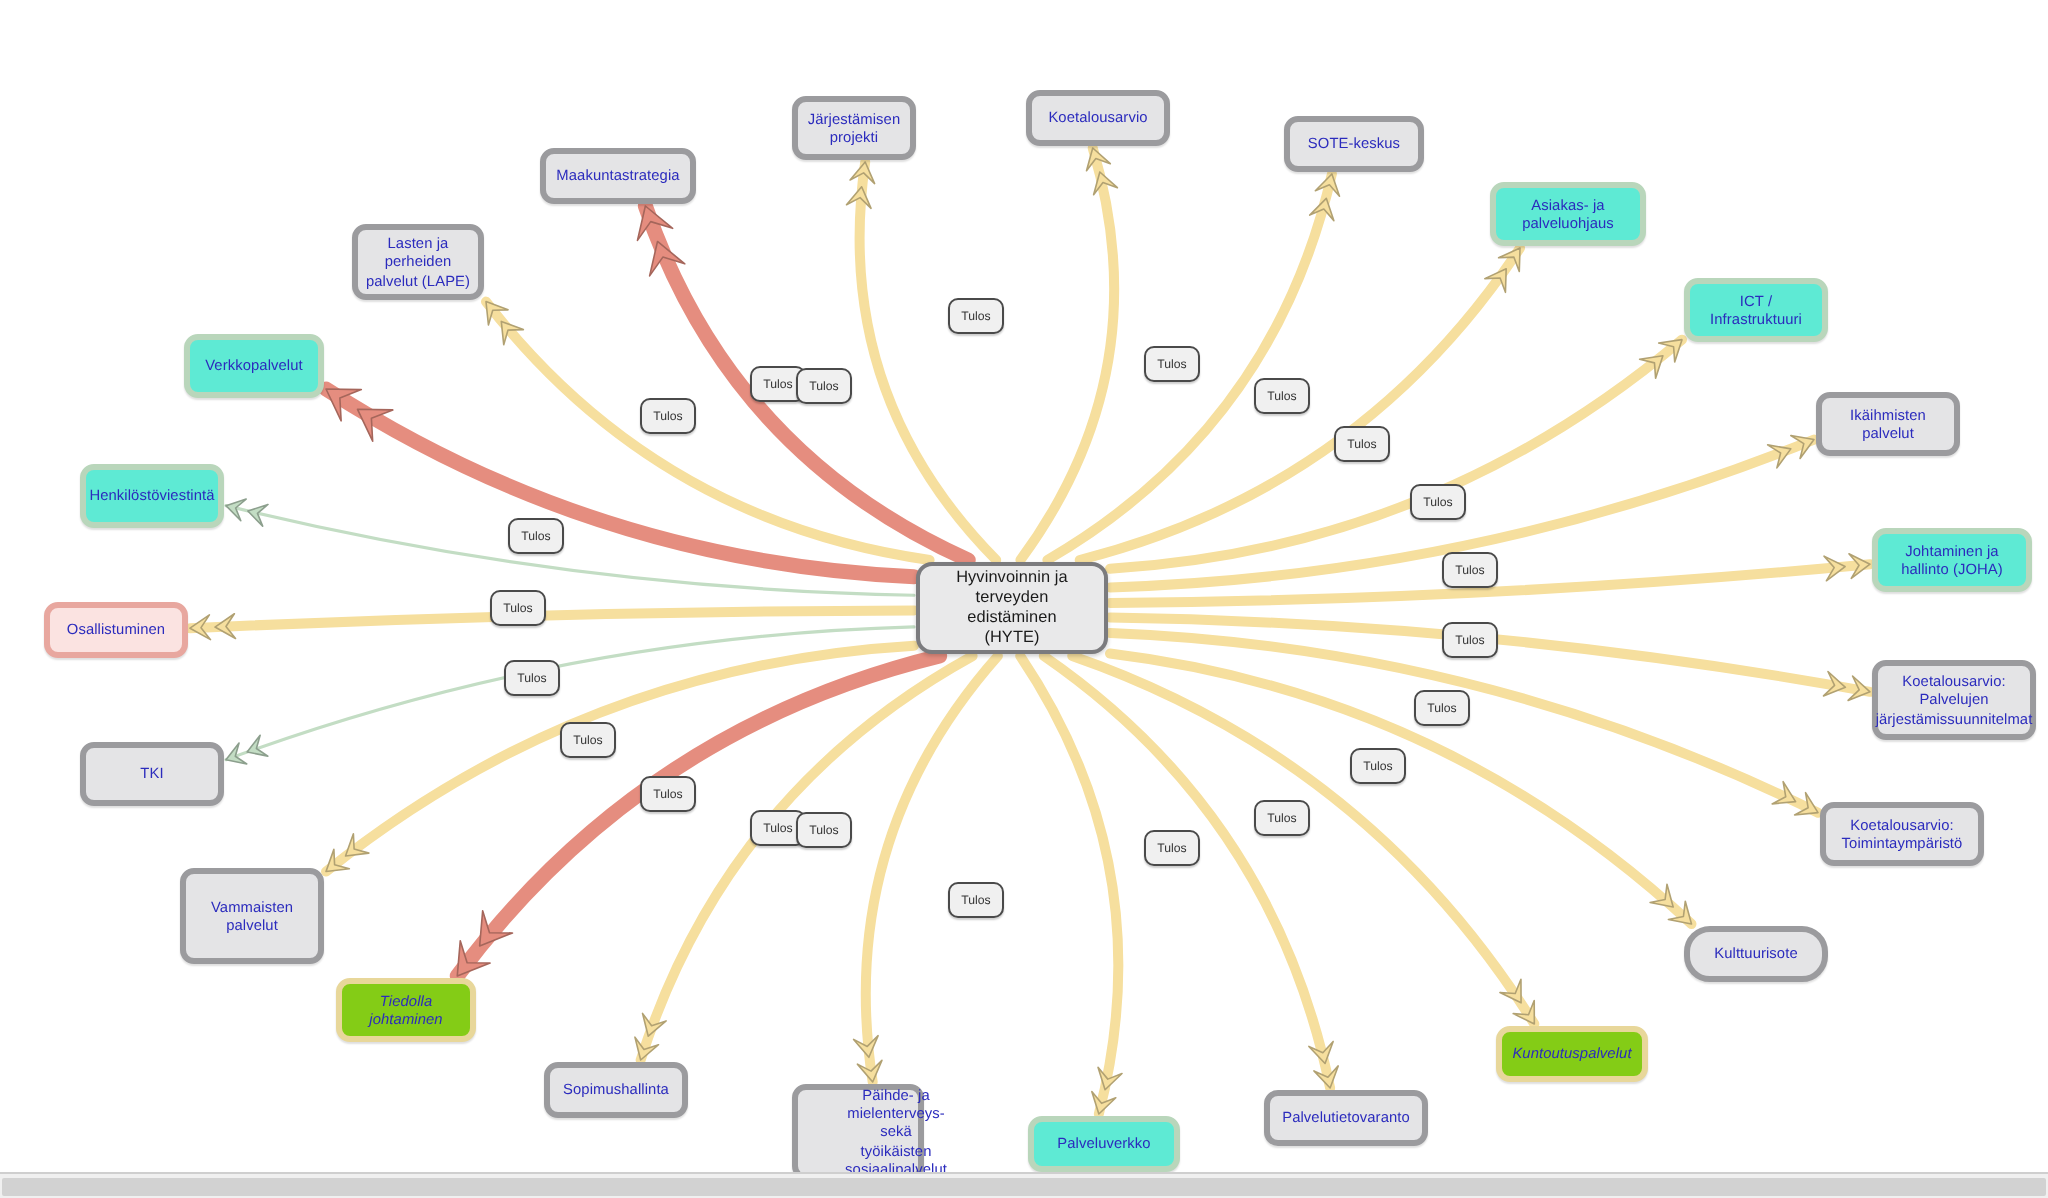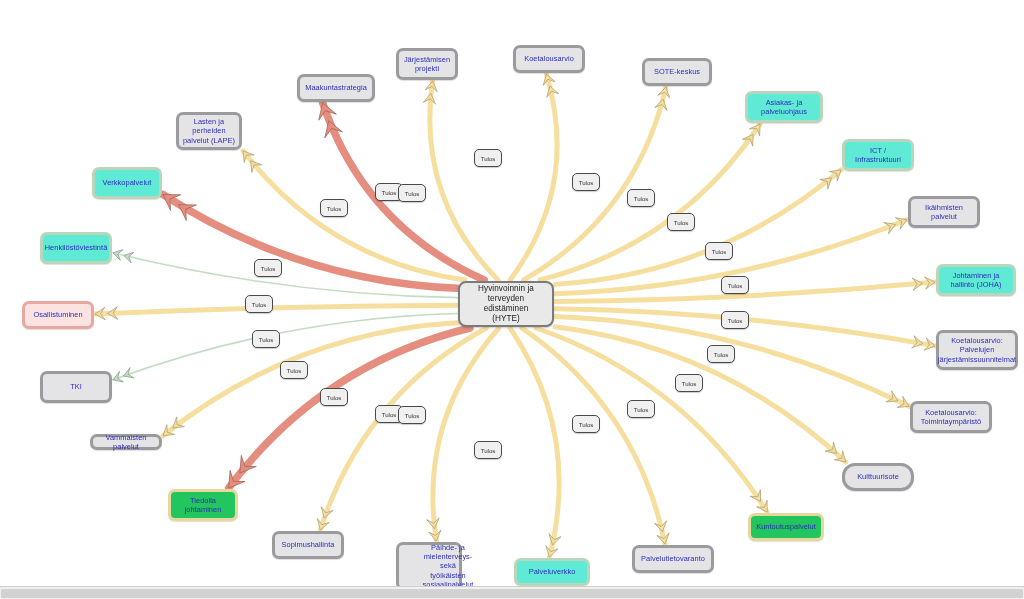--- a/index.html
+++ b/index.html
@@ -35,21 +35,21 @@
     align-items: center;
     justify-content: center;
     padding: 2px 3px;
     box-shadow: 0 1px 1px rgba(0,0,0,0.13);
     white-space: pre-line;
     letter-spacing: 0.05px;
   }
   .node.grey   { background:#e4e4e6; border-color:#9b9b9e; }
   .node.green  { background:#5eead4; border-color:#b9d6bb; }
   .node.pink   { background:#fbe3e1; border-color:#e8a79f; }
-  .node.yellow { background:#22c55e; border-color:#e8d79a; }
+  .node.yellow { background:#84cc16; border-color:#e8d79a;font-style:italic; }
   .node.center {
     background:#e9e9ea; border:2px solid #7b7b7e;
     font-size: 8.2px; line-height: 10px; border-radius: 8px;
     box-shadow: 0 1px 2px rgba(0,0,0,0.2);
     color:#1a1a1a;
   }
   .tulos {
     position: absolute;
     box-sizing: border-box;
     width: 28px; height: 18px;
@@ -197,21 +197,21 @@
       <g>
         <path d="M 243,150.8047138047138 L 244.21442627342864,162.50792570685442 L 246.3651615927591,155.15508016338052 L 254.0225249729681,154.92101593408844 Z" fill="#f6df9e" stroke="rgb(177,161,114)" stroke-width="0.8" stroke-linejoin="round"></path>
         <path d="M 250.64809452899797,160.69191007441086 L 251.8625208024266,172.39512197655148 L 254.01325612175708,165.04227643307757 L 261.6706195019661,164.8082122037855 Z" fill="#f6df9e" stroke="rgb(177,161,114)" stroke-width="0.8" stroke-linejoin="round"></path>
       </g>
     </svg>
   <div id="nodes-layer">
       <div class="node center" style="left: 458px; top: 281px; width: 96px; height: 46px;">Hyvinvoinnin ja
 terveyden
 edistäminen
 (HYTE)</div>
-      <div class="node grey" style="left: 270px; top: 74px; width: 78px; height: 28px; margin-left: 27px;">Maakuntastrategia</div>
+      <div class="node grey" style="left: 270px; top: 74px; width: 78px; height: 28px;">Maakuntastrategia</div>
       <div class="node grey" style="left: 396px; top: 48px; width: 62px; height: 32px;">Järjestämisen
 projekti</div>
       <div class="node grey" style="left: 513px; top: 45px; width: 72px; height: 28px;">Koetalousarvio</div>
       <div class="node grey" style="left: 642px; top: 58px; width: 70px; height: 28px;">SOTE-keskus</div>
       <div class="node green" style="left: 745px; top: 91px; width: 78px; height: 32px;">Asiakas- ja
 palveluohjaus</div>
       <div class="node green" style="left: 842px; top: 139px; width: 72px; height: 32px;">ICT /
 Infrastruktuuri</div>
       <div class="node grey" style="left: 908px; top: 196px; width: 72px; height: 32px;">Ikäihmisten
 palvelut</div>
@@ -227,21 +227,21 @@
       <div class="node grey" style="left: 632px; top: 545px; width: 82px; height: 28px;">Palvelutietovaranto</div>
       <div class="node green" style="left: 514px; top: 558px; width: 76px; height: 28px;">Palveluverkko</div>
       <div class="node grey" style="left: 396px; top: 542px; width: 66px; height: 48px; padding-left: 41px;">Päihde- ja
 mielenterveys-
 sekä
 työikäisten
 sosiaalipalvelut</div>
       <div class="node grey" style="left: 272px; top: 531px; width: 72px; height: 28px;">Sopimushallinta</div>
       <div class="node yellow" style="left: 168px; top: 489px; width: 70px; height: 32px;">Tiedolla
 johtaminen</div>
-      <div class="node grey" style="left: 90px; top: 434px; width: 72px; height: 16px;">Vammaisten
+      <div class="node grey" style="left: 90px; top: 434px; width: 72px; height: 48px;">Vammaisten
 palvelut</div>
       <div class="node grey" style="left: 40px; top: 371px; width: 72px; height: 32px;">TKI</div>
       <div class="node pink" style="left: 22px; top: 301px; width: 72px; height: 28px;">Osallistuminen</div>
       <div class="node green" style="left: 40px; top: 232px; width: 72px; height: 32px;">Henkilöstöviestintä</div>
       <div class="node green" style="left: 92px; top: 167px; width: 70px; height: 32px;">Verkkopalvelut</div>
       <div class="node grey" style="left: 176px; top: 112px; width: 66px; height: 38px;">Lasten ja
 perheiden
 palvelut (LAPE)</div>
     </div>
   <div id="labels-layer">

